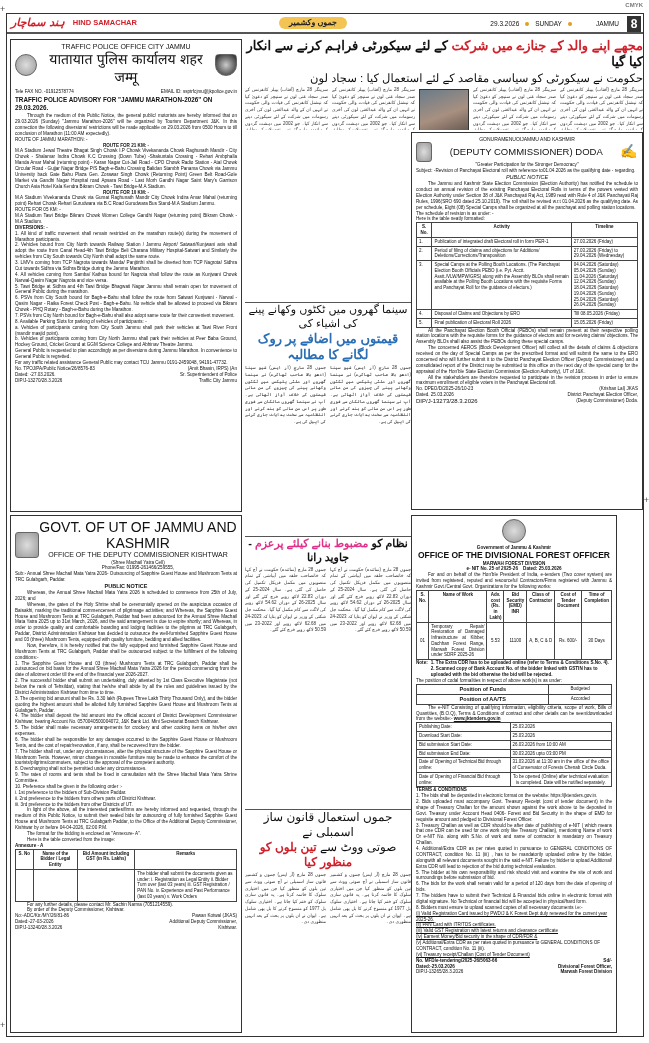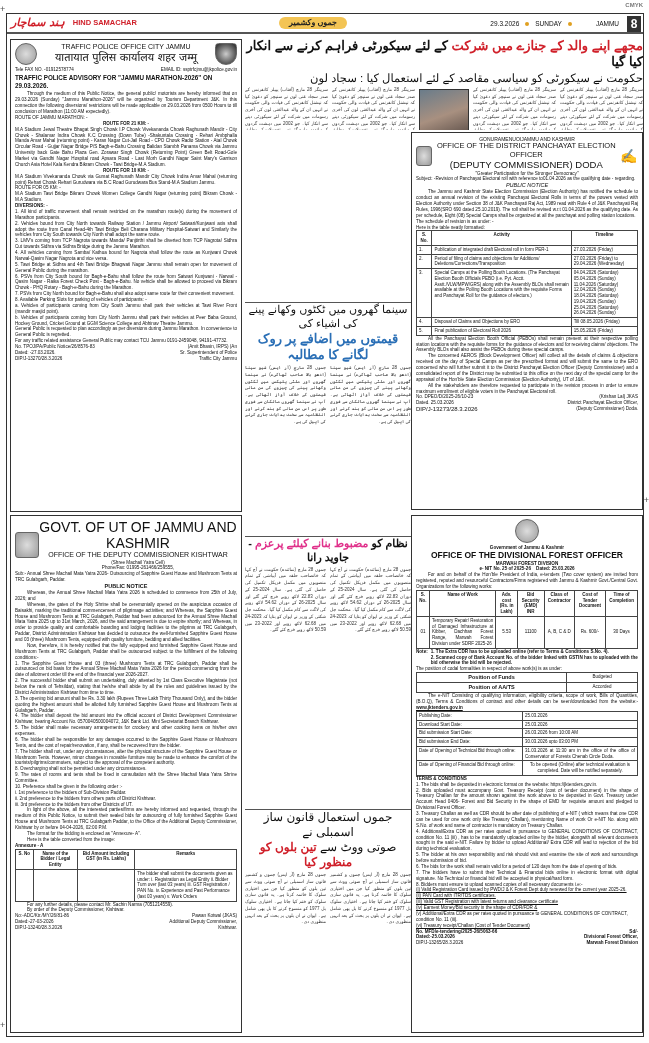--- a/index.html
+++ b/index.html
@@ -11,21 +11,21 @@
 .logo{color:#d0202a;font-family:"DejaVu Serif",serif;font-size:11px;font-weight:bold;font-style:italic;direction:rtl}
 .paper{color:#d0202a;font-size:7.5px;font-weight:bold;margin-left:8px}
 .section{position:absolute;left:272px;top:3px;background:#f3c454;border-radius:8px;padding:1px 10px;font-size:8px;font-weight:bold;direction:rtl;color:#222}
 .dateline{position:absolute;right:24px;top:6px;font-size:6.5px;display:flex;gap:6px;align-items:center}
 .dot{width:4px;height:4px;border-radius:50%;background:#e0a020;display:inline-block}
 .pgno{position:absolute;right:2px;top:2px;background:#333;color:#fff;font-weight:bold;font-size:12px;width:14px;height:16px;text-align:center;line-height:16px}
 .box{position:absolute;border:1px solid #333;padding:3px 4px;overflow:hidden;background:#fff}
 .center{text-align:center}
 .h1{font-size:9px;font-weight:bold;text-align:center;line-height:1.15}
 .h2{font-size:7px;text-align:center;line-height:1.2}
-.hi{font-size:11px;text-align:center;font-family:"DejaVu Serif",serif}
+.hi{font-size:14px;text-align:center;font-family:"DejaVu Serif",serif}
 .b{font-weight:bold}
 .just{text-align:justify}
 .ind{text-indent:12px}
 .row2{display:flex;justify-content:space-between}
 table{border-collapse:collapse;width:100%}
 td,th{border:1px solid #444;padding:1px 2px;vertical-align:top;font-size:4.5px}
 th{font-weight:bold;text-align:center}
 .emblem{width:22px;height:22px;border-radius:50%;border:1px solid #666;background:radial-gradient(#ddd,#999);display:inline-block}
 .headline{font-size:12px;font-weight:bold;line-height:1.25;direction:rtl;text-align:right}
 .red{color:#d0202a}
@@ -222,21 +222,20 @@
       <div class="ucol">جموں 28 مارچ (آر ایس) جموں و کشمیر قانون ساز اسمبلی نے آج صوتی ووٹ سے تین بلوں کو منظور کیا جن میں اختیاری سلوک کا خاتمہ کرنا ہے۔ یہ قانون سازی سلوک کو ختم کیا جاتا ہے۔ اختیاری سلوک بل 1977 کو منسوخ کرنے کا بل بھی شامل ہے۔ ایوان نے ان بلوں پر بحث کے بعد انہیں منظوری دی۔</div>
       <div class="ucol">جموں 28 مارچ (آر ایس) جموں و کشمیر قانون ساز اسمبلی نے آج صوتی ووٹ سے تین بلوں کو منظور کیا جن میں اختیاری سلوک کا خاتمہ کرنا ہے۔ یہ قانون سازی سلوک کو ختم کیا جاتا ہے۔ اختیاری سلوک بل 1977 کو منسوخ کرنے کا بل بھی شامل ہے۔ ایوان نے ان بلوں پر بحث کے بعد انہیں منظوری دی۔</div>
     </div>
   </div>
 
   <div class="box" style="left:404px;top:118px;width:232px;height:378px">
     <div class="center" style="font-size:5px">GONURAMENUOIJAMMU AND KASHMIR</div>
     <div style="display:flex;align-items:center">
       <span class="emblem" style="width:16px;height:20px;border-radius:3px"></span>
       <div style="flex:1">
-        <div class="h1" style="font-weight:normal;font-size:7.5px">OFFICE OF THE DISTRICT PANCHAYAT ELECTION OFFICER</div>
         <div class="h1" style="font-weight:normal;font-size:9.5px">(DEPUTY COMMISSIONER) DODA</div>
       </div>
       <span style="font-size:14px">✍</span>
     </div>
     <div class="center">"Greater Participation for the Stronger Democracy"</div>
     <p class="just">Subject: -Revision of Panchayat Electoral roll with reference to01.04.2026 as the qualifying date - regarding.</p>
     <p class="center" style="font-style:italic;font-size:5.5px">PUBLIC NOTICE</p>
     <p class="just ind">The Jammu and Kashmir State Election Commission (Election Authority) has notified the schedule to conduct an annual revision of the existing Panchayat Electoral Rolls in terms of the powers vested with Election Authority under Section 38 of J&amp;K Panchayati Raj Act, 1989 read with Rule 4 of J&amp;K Panchayati Raj Rules, 1996(SRO 690 dated 25.10.2019). The roll shall be revised w.r.t 01.04.2026 as the qualifying date. As per schedule, Eight (08) Special Camps shall be organized at all the panchayat and polling station locations.</p>
     <p>The schedule of revision is as under: -</p>
     <p>Here is the table neatly formatted:</p>
@@ -284,21 +283,21 @@
     <div class="row2">
         <span>Dated. 25.03.2026</span>
         <span>District Panchayat Election Officer,</span>
       </div>
     <div class="row2">
         <span style="font-size:6px">DIP/J-13273/28.3.2026</span>
         <span>(Deputy Commissioner) Doda.</span>
       </div>
   </div>
 
-  <div class="box" style="left:404px;top:501px;width:232px;height:518px">
+  <div class="box" style="left:404px;top:501px;width:206px;height:518px">
     <div class="center"><span class="emblem" style="width:24px;height:24px"></span></div>
     <div class="center b">Government of Jammu &amp; Kashmir</div>
     <div class="h1" style="font-size:8.5px">OFFICE OF THE DIVISIONAL FOREST OFFICER</div>
     <div class="center b">MARWAH FOREST DIVISION</div>
     <div class="center b">
       <span>e- NIT No. 25 of 2025-26</span>&nbsp;&nbsp;&nbsp;
       <span>Dated: 25.03.2026</span>
     </div>
     <p class="just ind">For and on behalf of the Hon'ble President of India, e-tenders (Two cover system) are invited from registered, reputed and resourceful Contractors/Firms registered with Jammu &amp; Kashmir Govt./Central Govt. Organizations for the following works:</p>
     <table>

